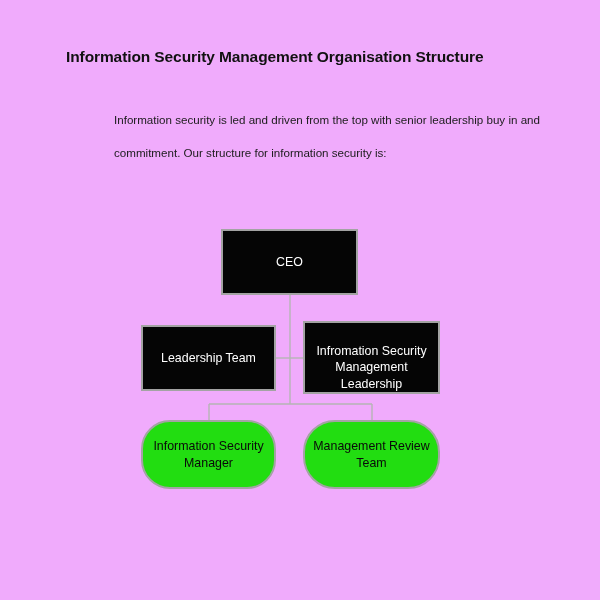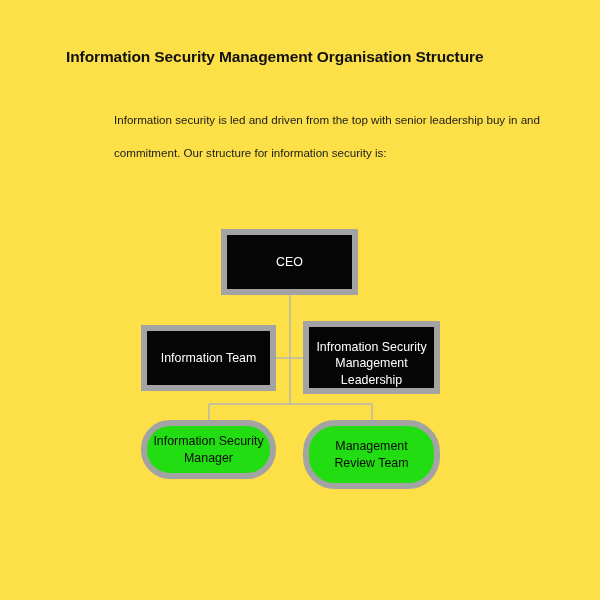--- a/index.html
+++ b/index.html
@@ -10,21 +10,21 @@
     width: 600px;
     height: 600px;
     background: #ffffff;
     font-family: "Liberation Sans", sans-serif;
     overflow: hidden;
   }
   #page {
     position: relative;
     width: 600px;
     height: 600px;
-    background: #fde047;
+    background: #f0abfc;
   }
 
   
   .doc-title {
     position: absolute;
     left: 66px;
     top: 48px;
     width: 500px;
     font-size: 15.5px;
     font-weight: bold;
@@ -61,41 +61,41 @@
   }
   .node {
     position: absolute;
     box-sizing: border-box;
     display: flex;
     align-items: center;
     justify-content: center;
     text-align: center;
     font-size: 12.4px;
     line-height: 16.5px;
-    border: 6px solid #a3a3a3;
+    border: 2px solid #a3a3a3;
     padding: 0 6px;
   }
   .node.dark {
     background: #050505;
     color: #ffffff;
   }
   .node.green {
     background: #22dd11;
     color: #0a0a0a;
   }
   .node-label {
     display: block;
     width: 100%;
   }
 
   
   .n-ceo   { left: 221px; top: 229px; width: 137px; height: 66px; }
   .n-lead  { left: 141px; top: 325px; width: 135px; height: 66px; }
   .n-isml  { left: 303px; top: 321px; width: 137px; height: 73px; align-items: flex-end; }
-  .n-ism   { left: 141px; top: 420px; width: 135px; height: 59px; border-radius: 29px; }
+  .n-ism   { left: 141px; top: 420px; width: 135px; height: 69px; border-radius: 29px; }
   .n-mrt   { left: 303px; top: 420px; width: 137px; height: 69px; border-radius: 32px; }
 </style>
 </head>
 <body>
 
 <div id="page">
 
   <div class="doc-title">Information Security Management Organisation Structure</div>
 
   <div class="doc-body">Information security is led and driven from the top with senior leadership buy in and commitment. Our structure for information security is:</div>
@@ -113,21 +113,21 @@
       <line x1="209" y1="404" x2="209" y2="420" stroke="#b5b5b5" stroke-width="1.4"></line>
 
       <line x1="372" y1="404" x2="372" y2="420" stroke="#b5b5b5" stroke-width="1.4"></line>
     </svg>
 
     <div class="node dark n-ceo">
       <span class="node-label">CEO</span>
     </div>
 
     <div class="node dark n-lead">
-      <span class="node-label">Information Team</span>
+      <span class="node-label">Leadership Team</span>
     </div>
 
     <div class="node dark n-isml">
       <span class="node-label">Infromation Security Management Leadership</span>
     </div>
 
     <div class="node green n-ism">
       <span class="node-label">Information Security Manager</span>
     </div>
 

